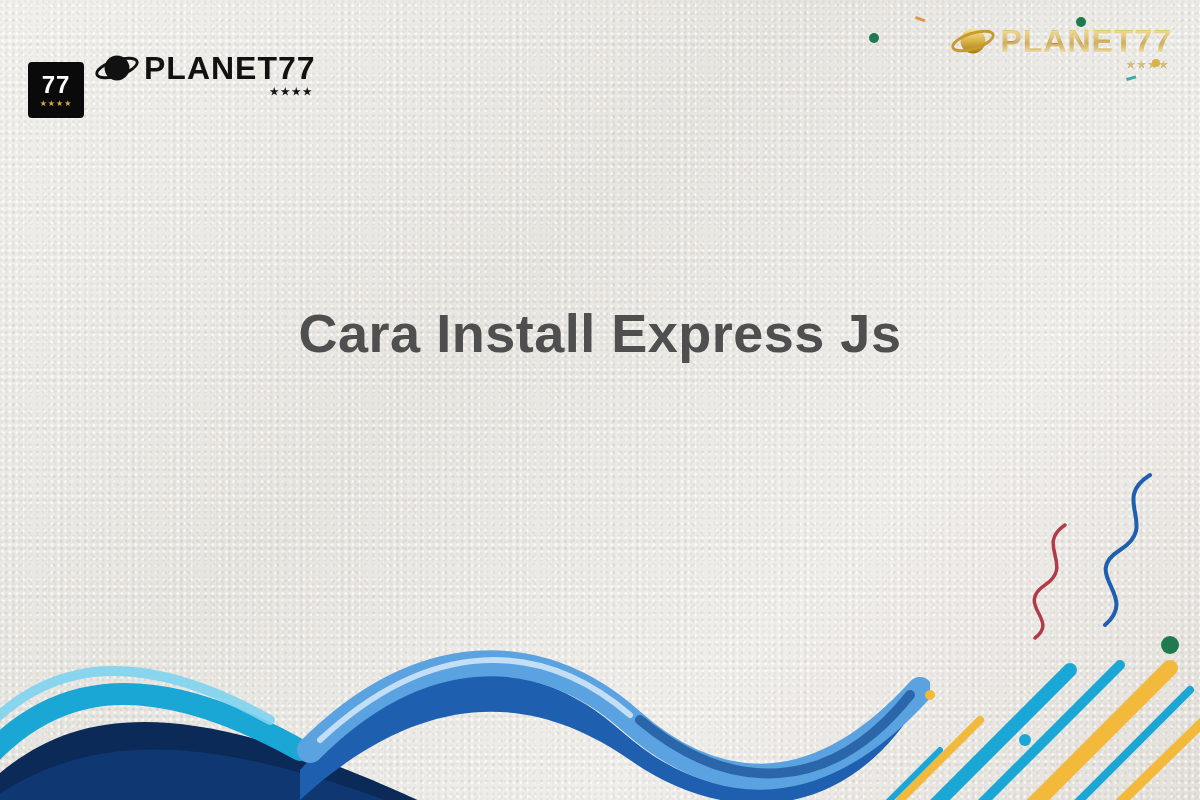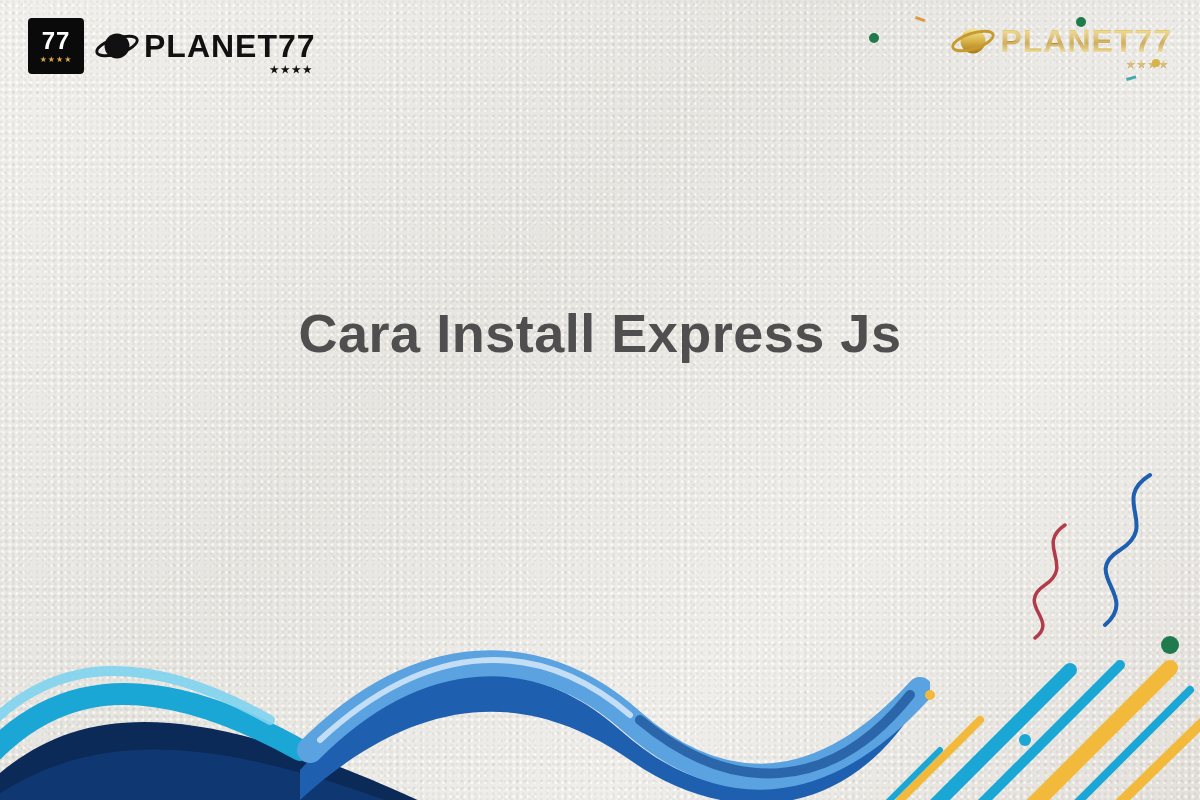--- a/index.html
+++ b/index.html
@@ -41,20 +41,21 @@
     height: 56px;
     background: #0a0a0a;
     color: #fff;
     display: flex;
     flex-direction: column;
     align-items: center;
     justify-content: center;
     border: 2px solid #0a0a0a;
     border-radius: 4px;
     position: relative;
+    margin-top: 44px;
   }
   .badge77 .n {
     font-weight: 900;
     font-size: 24px;
     line-height: 1;
     letter-spacing: 1px;
   }
   .badge77 .stars {
     font-size: 8px;
     color: #d8a84a;

